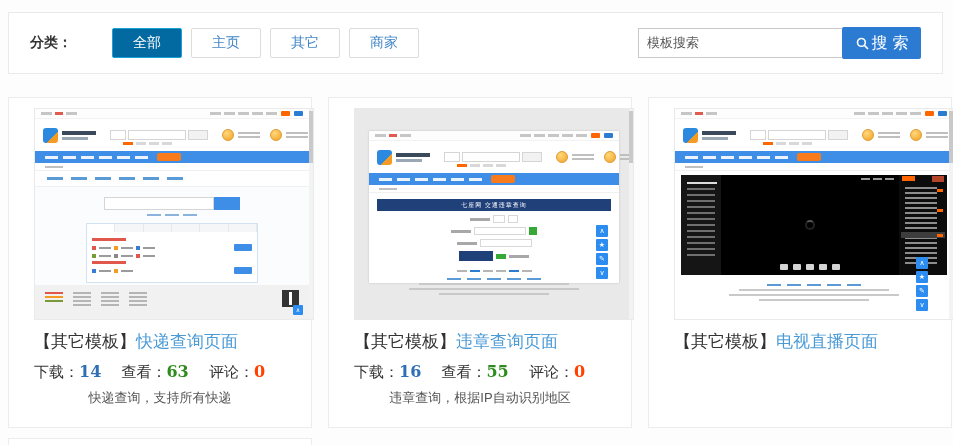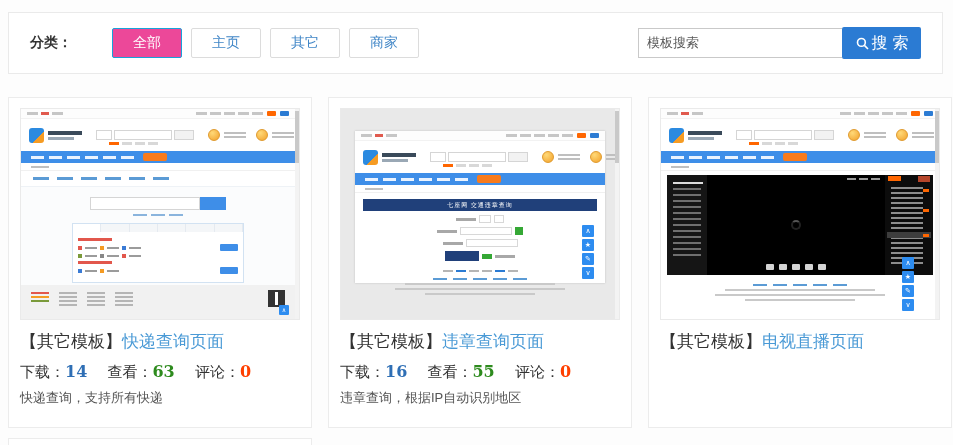--- a/index.html
+++ b/index.html
@@ -18,43 +18,43 @@
     background:#fff; border:1px solid #eaeaea;
     display:flex; align-items:center; padding:0 21px;
   }
   .filter-label { font-size:14px; font-weight:bold; color:#333; margin-right:40px; }
   .cats { display:flex; gap:9px; }
   .cat-btn {
     height:30px; padding:0 20px; font-size:14px; color:#4086c7;
     background:#fff; border:1px solid #dcdcdc; border-radius:2px; cursor:pointer;
     font-family:inherit;
   }
-  .cat-btn.active { background:#ec4899; border-color:#18a2da; color:#fff; }
+  .cat-btn.active { background:#0369a1; border-color:#18a2da; color:#fff; }
   .searchbox { margin-left:auto; display:flex; align-items:center; }
   .search-input {
     width:204px; height:30px; border:1px solid #c9c9c9; border-right:none;
     padding:0 8px; font-size:13px; color:#555; outline:none; font-family:inherit;
   }
   .search-btn {
     width:79px; height:32px; background:#2b7bd3; color:#fff; border:none; border-radius:2px;
     font-size:16px; letter-spacing:5px; cursor:pointer; font-family:inherit;
     display:flex; align-items:center; justify-content:center; gap:3px; padding-left:6px;
   }
 
   
   .cards { position:absolute; left:8px; top:97px; display:flex; gap:16px; }
-  .card { width:304px; height:331px; background:#fff; border:1px solid #ececec; padding:10px 11px; }
+  .card { width:304px; height:331px; background:#fff; border:1px solid #ececec; padding:10px 25px; }
   .card-title { margin-top:10px; font-size:17px; white-space:nowrap; }
   .card-title .tag { color:#333; }
   .card-title .tlink { color:#4a9ad6; text-decoration:none; cursor:pointer; }
   .card-stats { margin-top:9px; font-size:15px; color:#333; }
   .stat { margin-right:16px; }
   .num { font-family:"DejaVu Serif","Liberation Serif",serif; font-weight:bold; font-size:16px; }
   .num.dl { color:#2f6fb5; } .num.vw { color:#2e8b1e;text-align:right; } .num.cm { color:#ff4000; }
-  .card-desc { margin-top:7px; font-size:13px; color:#555; }
+  .card-desc { margin-top:7px; font-size:13px; color:#555;text-align:center; }
   .card.stub { position:absolute; left:8px; top:438px; height:40px; }
 
   
   .thumb { width:280px; height:212px; border:1px solid #eaeaea; position:relative; overflow:hidden; background:#fff; cursor:pointer; }
   .t-frame { position:absolute; left:0; top:0; right:4px; bottom:0; }
   .tscroll { position:absolute; top:0; right:0; width:4px; bottom:0; background:#f3f3f3; }
   .tscroll b { position:absolute; top:2px; left:0; width:4px; height:52px; background:#c9c9c9; }
 
   .t-top { height:10px; display:flex; align-items:center; gap:4px; padding:0 6px; border-bottom:1px solid #f2f2f2; background:#fdfdfd; }
   .tbars { display:flex; gap:3px; }

